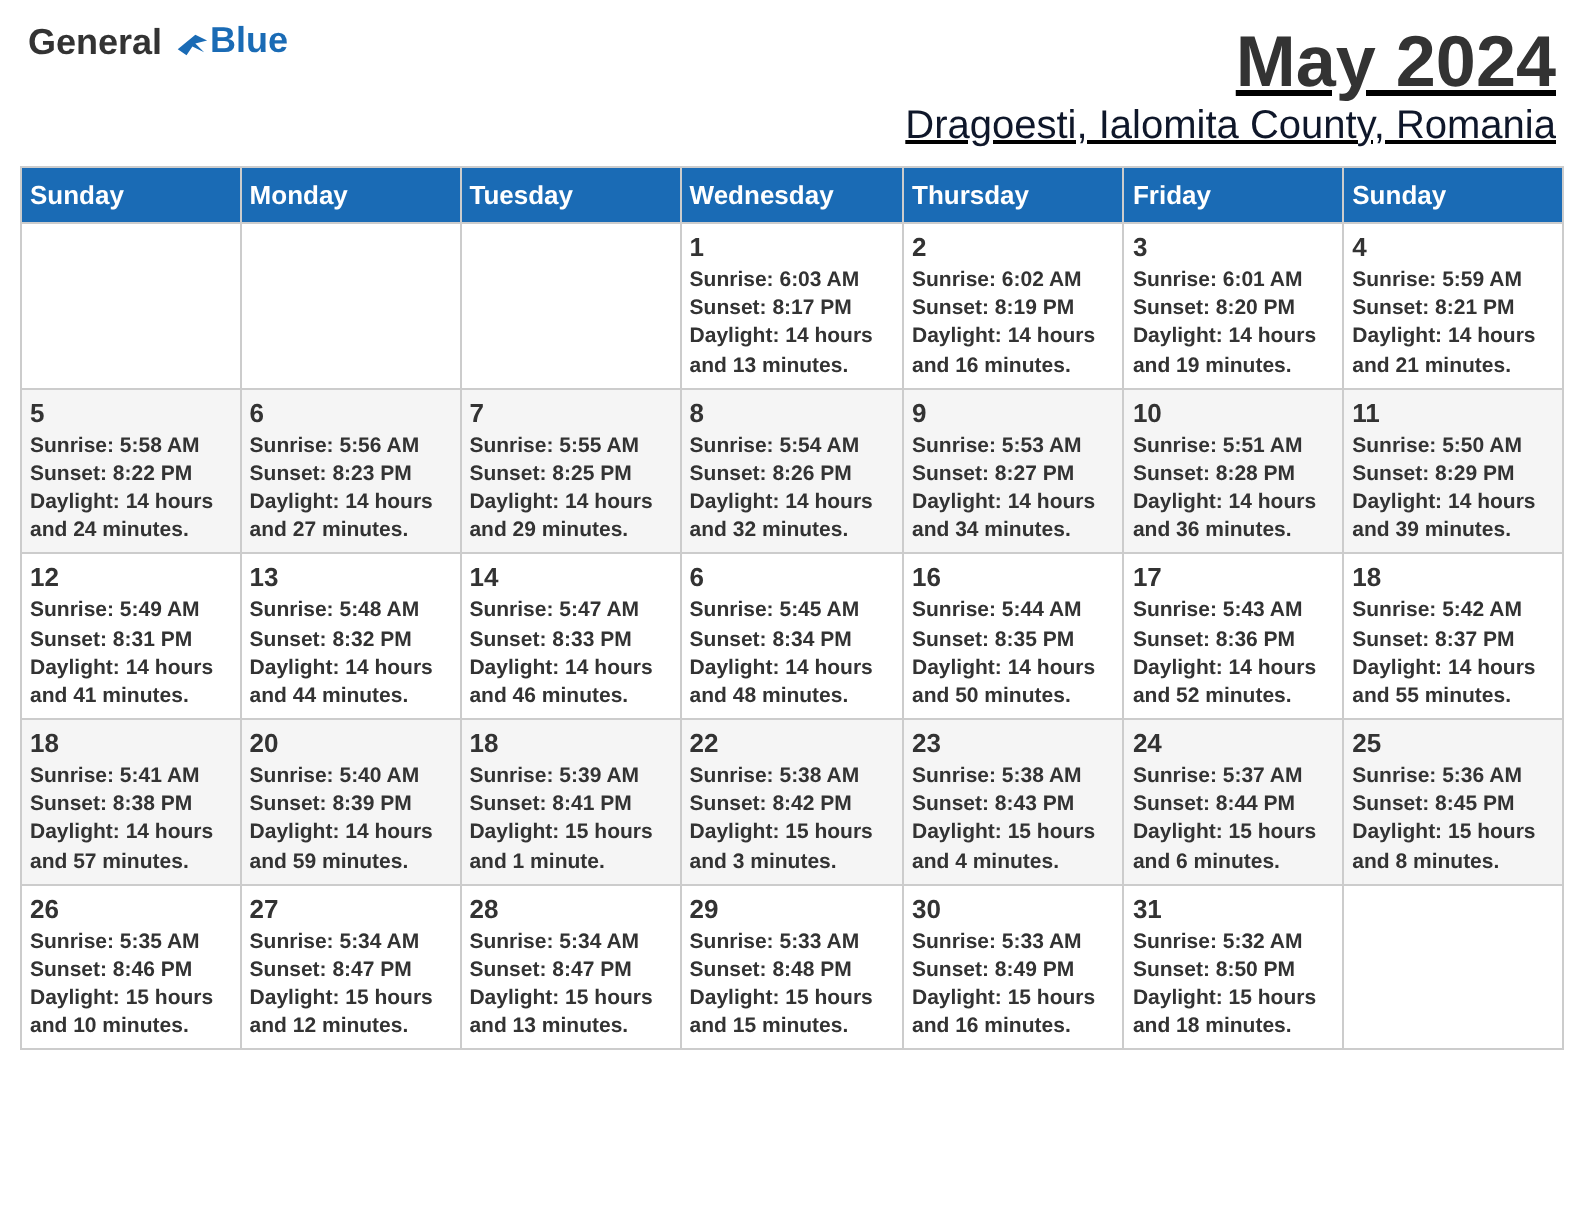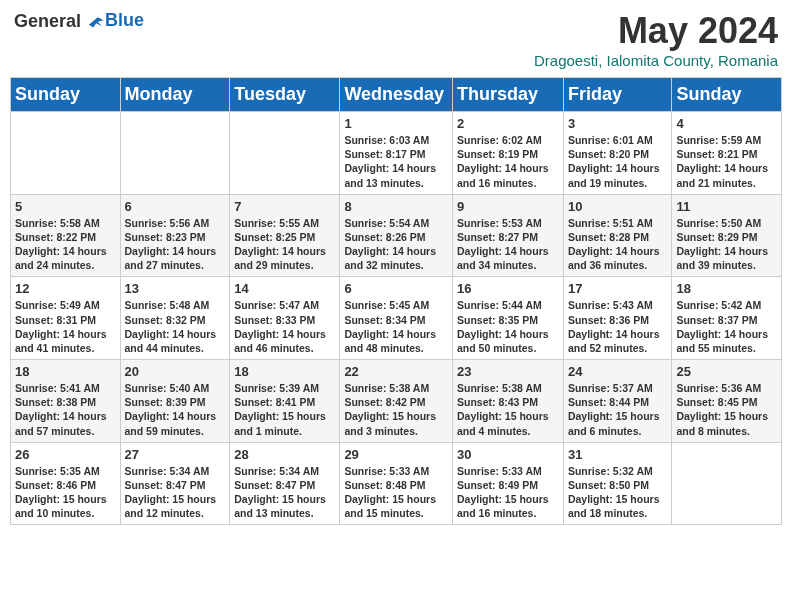--- a/index.html
+++ b/index.html
@@ -36,38 +36,39 @@
       font-weight: bold;
       color: #1a6bb5;
     }
     .logo-bird {
       width: 22px;
       height: 22px;
       margin-left: 2px;
     }
     .title-area {
       text-align: right;
+      text-decoration: underline;
     }
     .month-title {
       font-size: 36px;
       font-weight: bold;
       color: #333;
     }
     .subtitle {
-      font-size: 15px;
-      color: #0f766e;
+      font-size: 20px;
+      color: #0f172a;
     }
     .calendar {
       width: 100%;
       border-collapse: collapse;
     }
     .calendar th {
       background: #1a6bb5;
       color: #fff;
-      font-size: 18px;
+      font-size: 13px;
       font-weight: bold;
       padding: 6px 4px;
       border: 1px solid #ccc;
       text-align: left;
     }
     .calendar td {
       border: 1px solid #ccc;
       vertical-align: top;
       padding: 4px;
       width: 113px;

